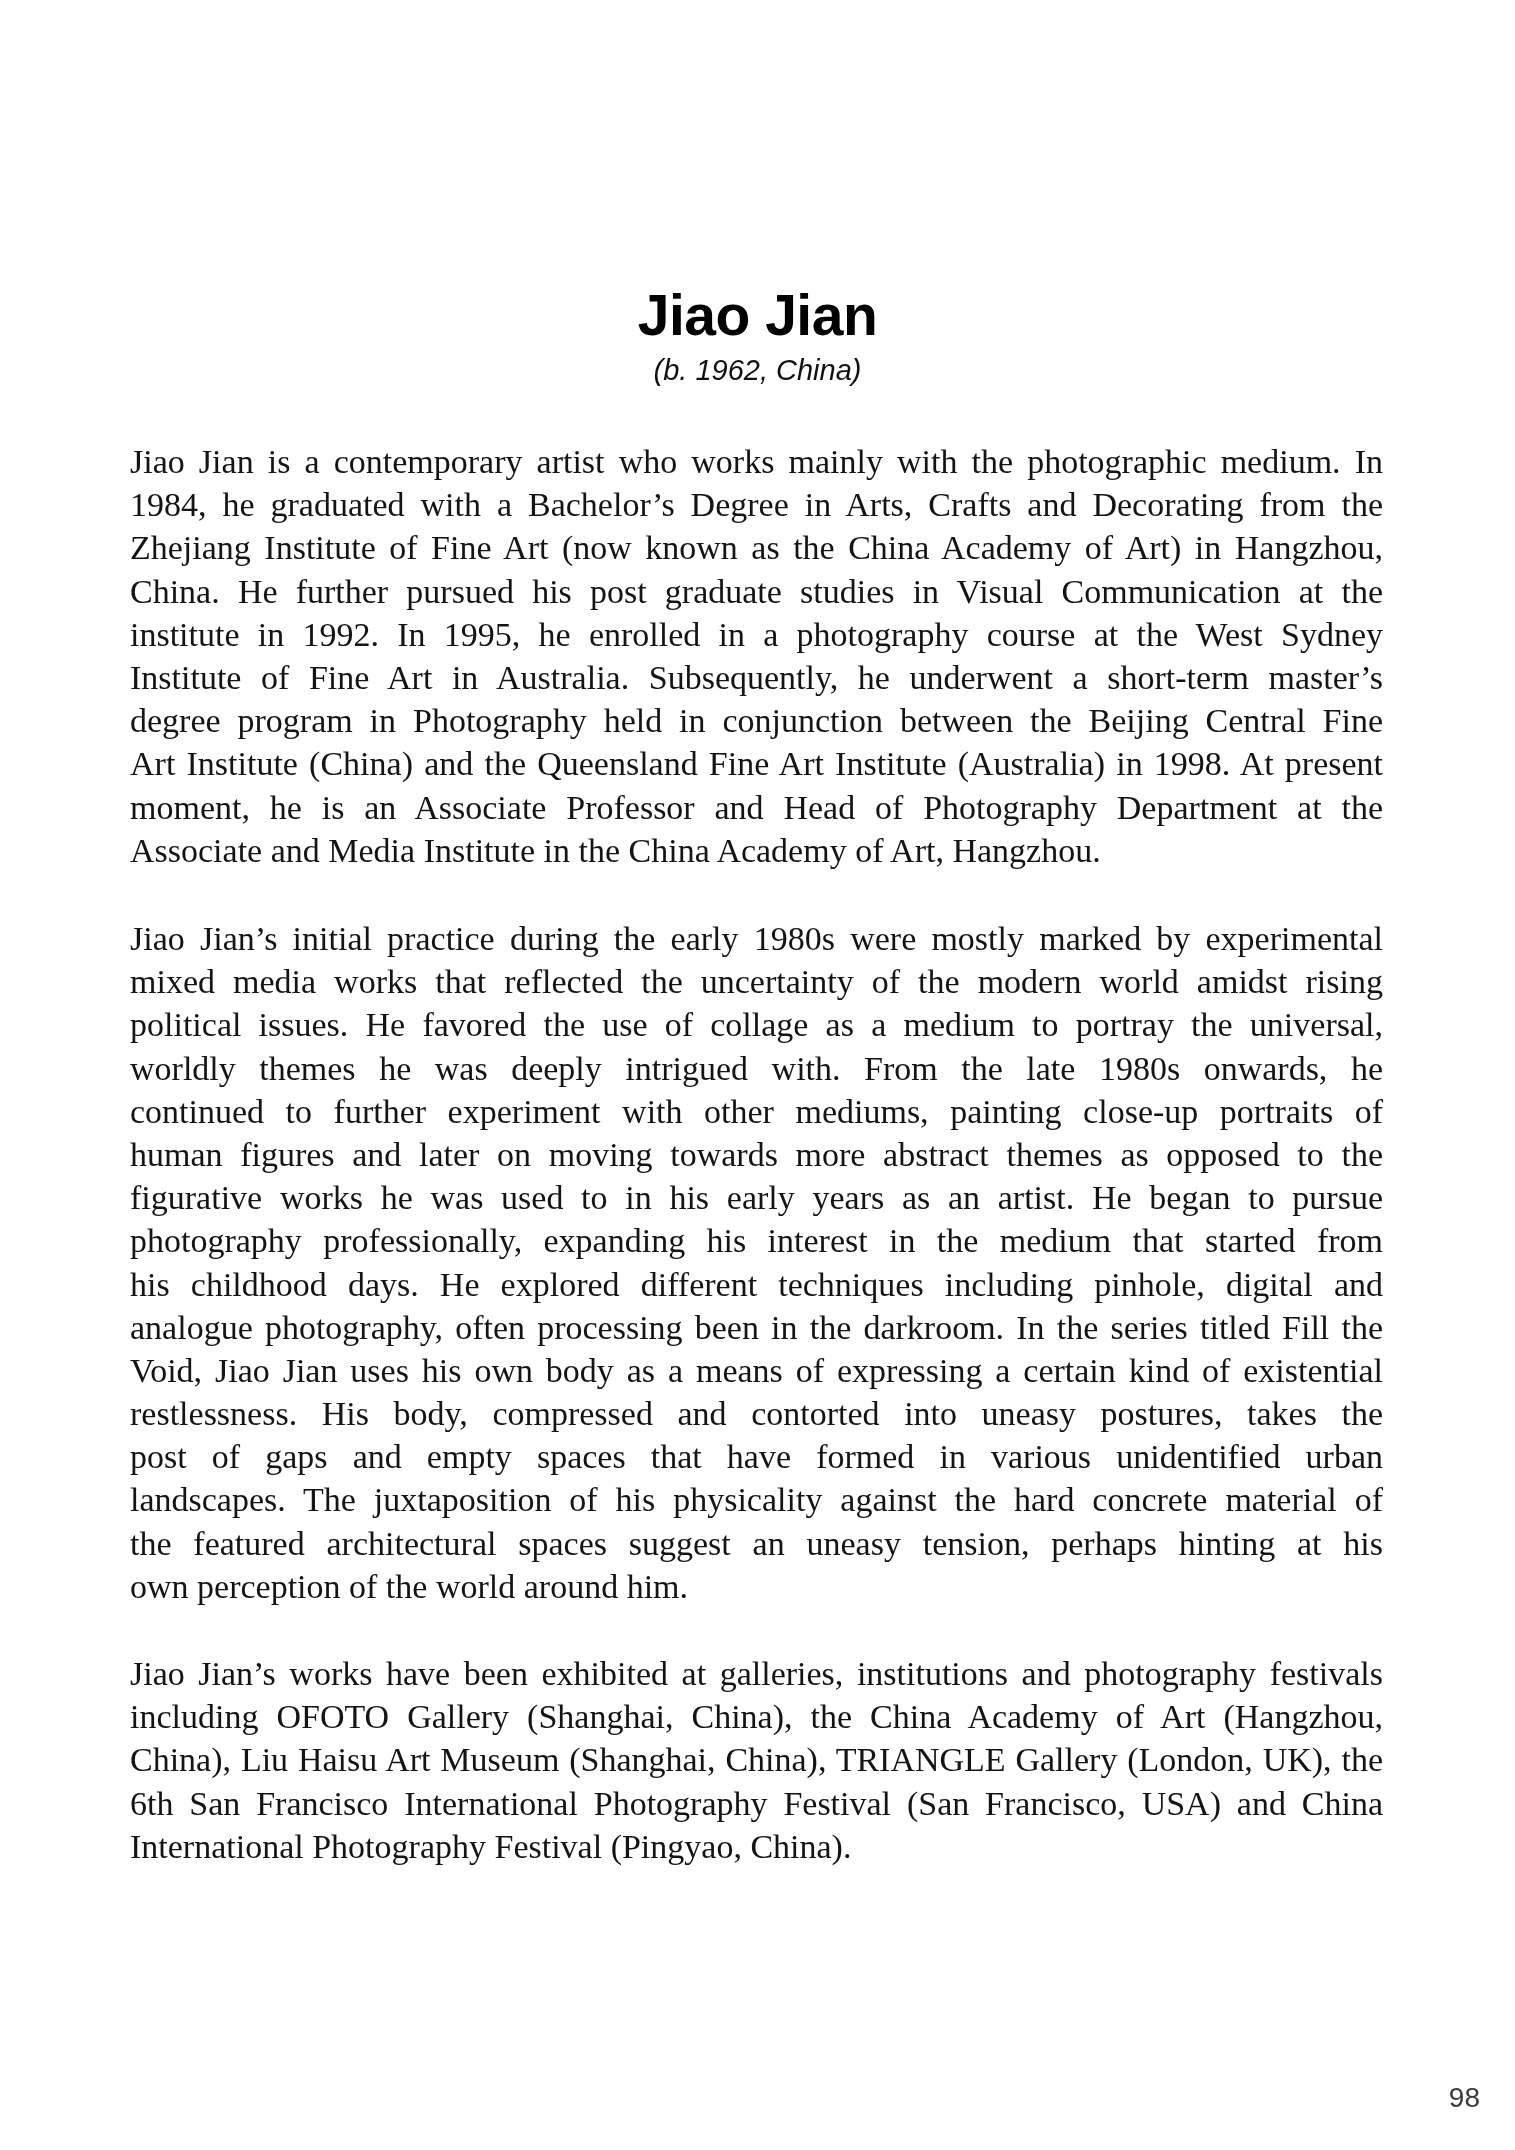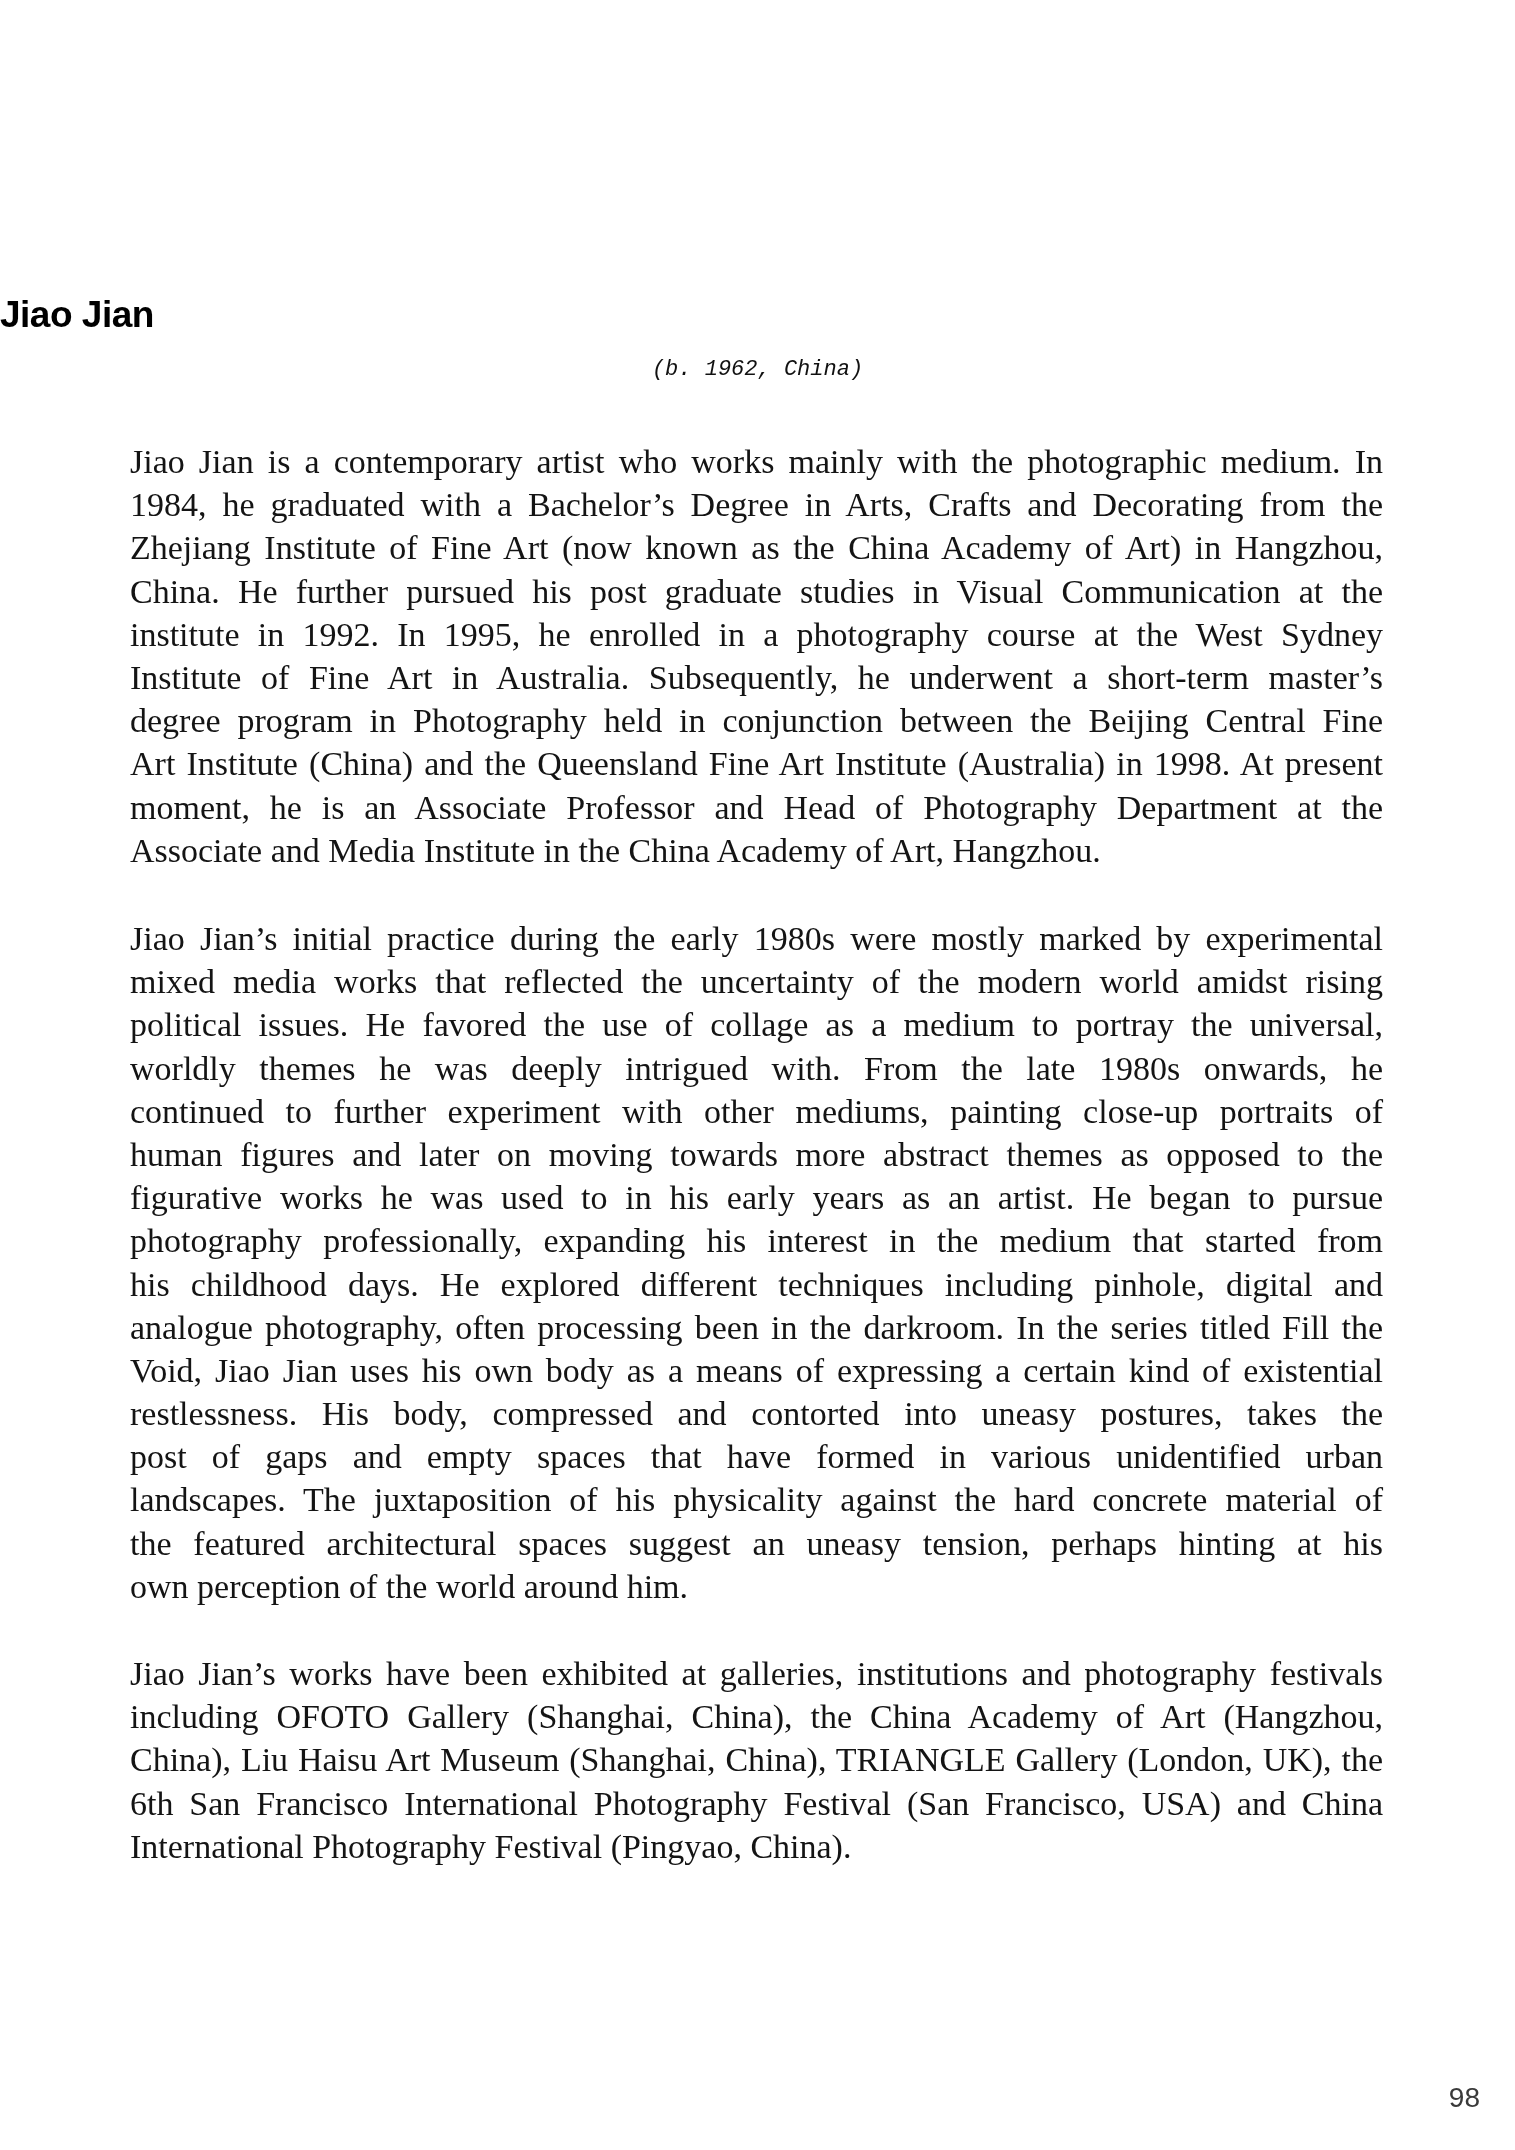--- a/index.html
+++ b/index.html
@@ -1,27 +1,27 @@
 <!DOCTYPE html>
 <html><head>
 <meta charset="utf-8">
 <style>
   html, body { margin: 0; padding: 0; background: #ffffff; }
   body { width: 1515px; height: 2150px; position: relative; overflow: hidden; }
   .page { position: absolute; left: 0; top: 0; width: 1515px; height: 2150px; background: #fff; }
   .title {
     position: absolute; left: 0; width: 1515px; top: 283px;
-    text-align: left; font-family: "Liberation Sans", sans-serif;
-    font-weight: bold; font-size: 37px; line-height: 64px; color: #000;
+    text-align: center; font-family: "Liberation Sans", sans-serif;
+    font-weight: bold; font-size: 57px; line-height: 64px; color: #000;
     letter-spacing: -0.5px;
   }
   .subtitle {
     position: absolute; left: 0; width: 1515px; top: 350px;
-    text-align: center; font-family: Liberation Mono, monospace;
-    font-style: italic; font-size: 22px; line-height: 40px; color: #111;
+    text-align: center; font-family: Liberation Sans, sans-serif;
+    font-style: italic; font-size: 29px; line-height: 40px; color: #111;
   }
   .body-text {
     position: absolute; left: 130px; width: 1253px;
     font-family: Liberation Serif, serif; font-size: 34px;
     color: #141414;
   }
   .line {
     display: block; height: 43.2px; line-height: 43.2px; white-space: nowrap;
     text-align: justify; text-align-last: justify; overflow: visible;
   }

